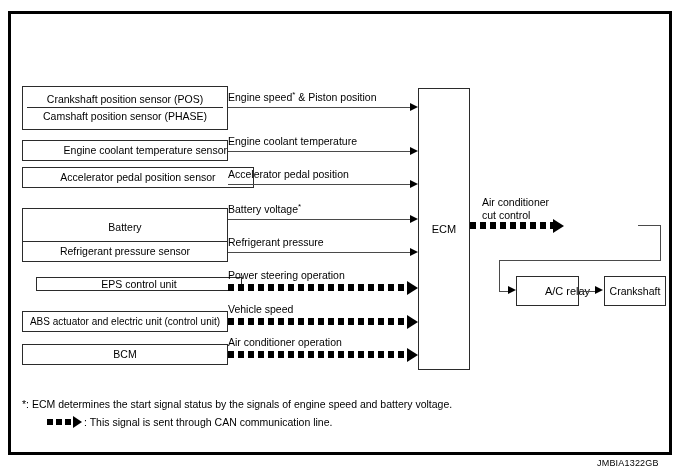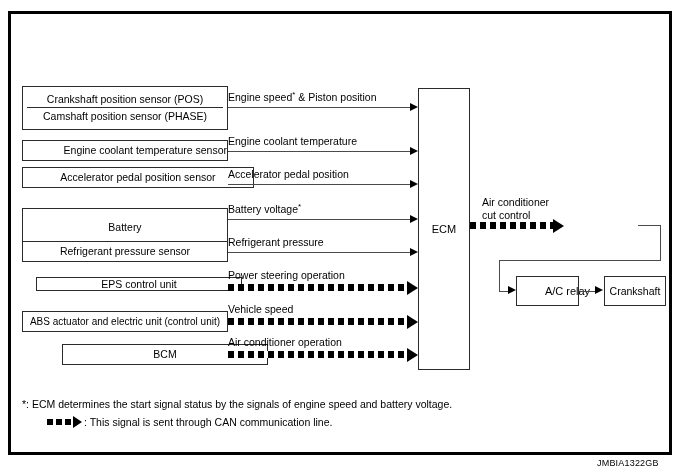--- a/index.html
+++ b/index.html
@@ -185,21 +185,21 @@
   </div>
 
   <div class="box" style="left:24px;top:277px;width:206px;height:14px;margin-left:12px;">
     <span>EPS control unit</span>
   </div>
 
   <div class="box" style="left:22px;top:311px;width:206px;height:21px;font-size:10px;">
     <span>ABS actuator and electric unit (control unit)</span>
   </div>
 
-  <div class="box" style="left:22px;top:344px;width:206px;height:21px;margin-left:40px;">
+  <div class="box" style="left:22px;top:344px;width:206px;height:21px;">
     <span>BCM</span>
   </div>
 
   <div class="ecm" style="left:418px;top:88px;width:52px;height:282px;">
     <span>ECM</span>
   </div>
 
   <div class="wire" style="left:228px;top:107px;width:182px;"></div>
   <div class="ahead" style="left:410px;top:102.5px;"></div>
   <div class="siglabel" style="left:228px;top:91px;width:182px;">

